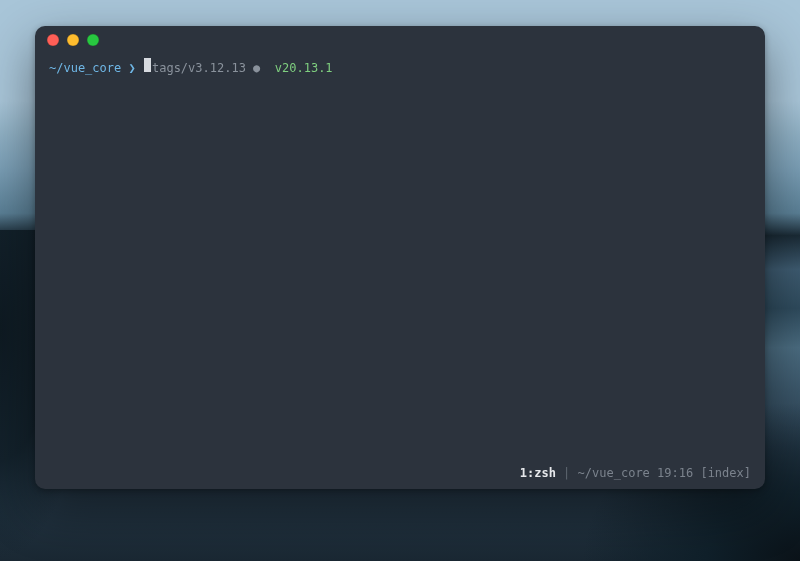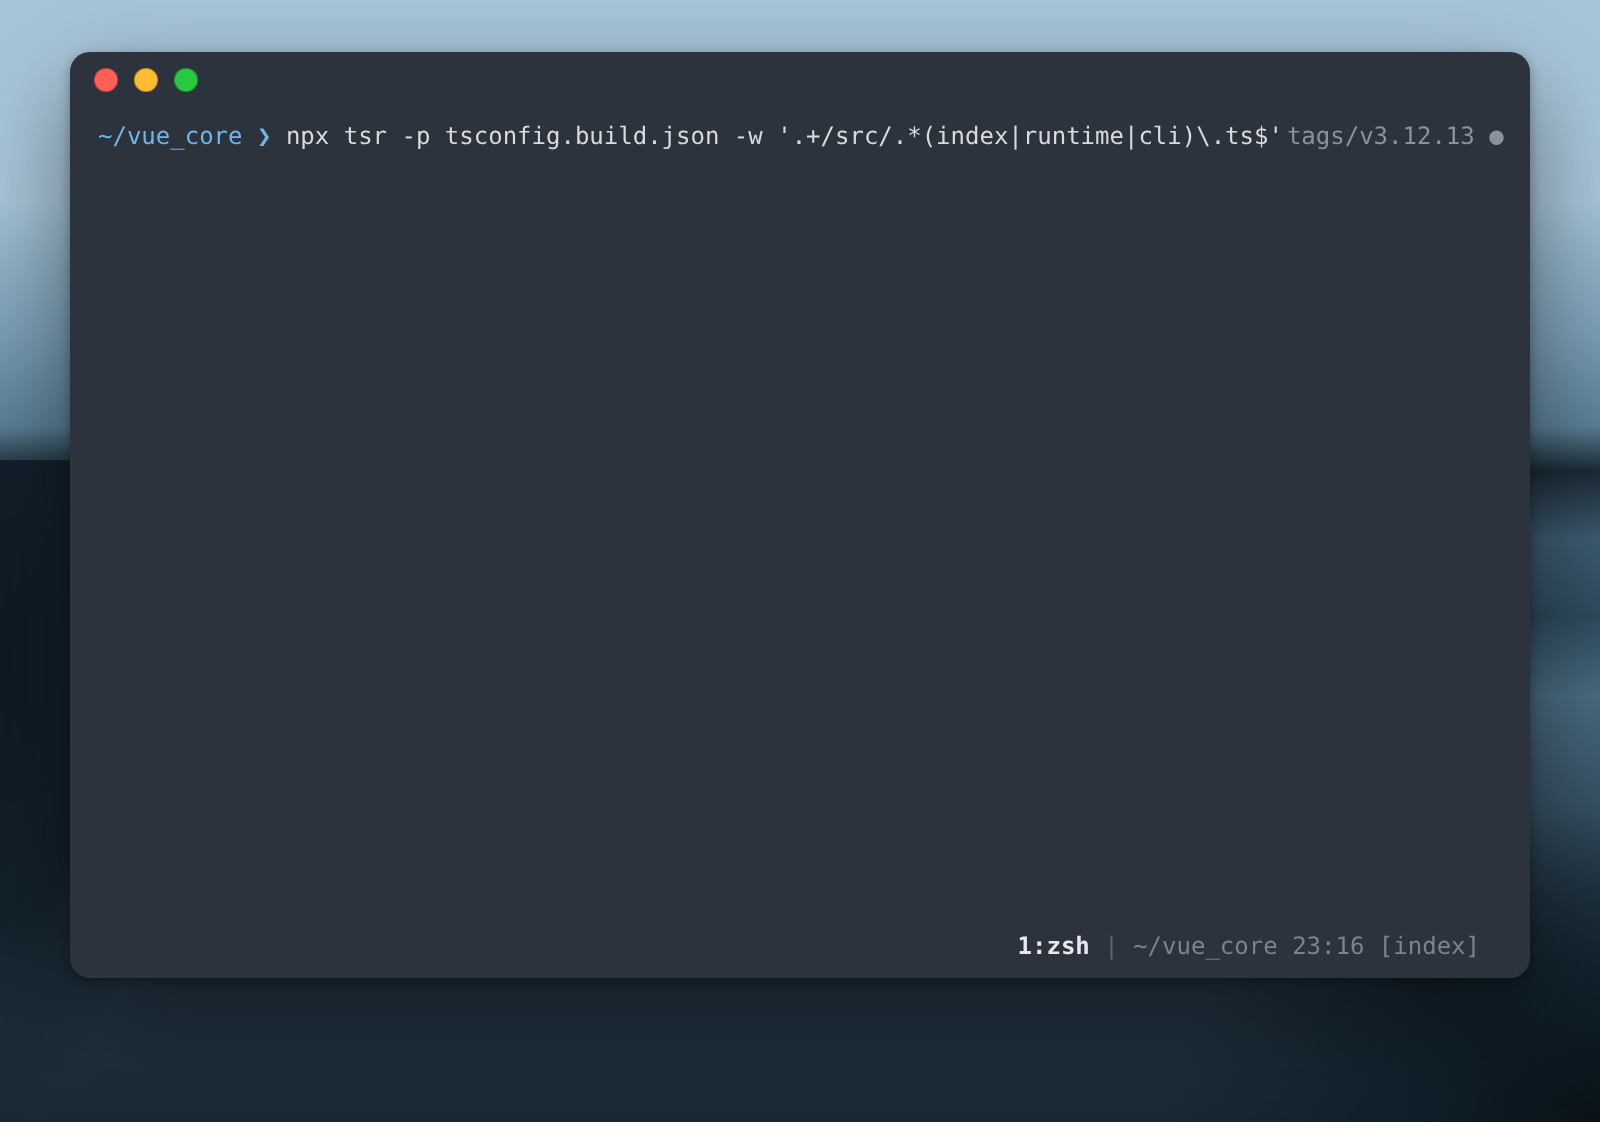--- a/index.html
+++ b/index.html
@@ -63,21 +63,21 @@
   .cursor {
     display: inline-block; width: 7px; height: 14px;
     background: #d7dbe0; vertical-align: -2px; margin: 0 1px;
   }
   .rprompt { color: #8a929c; }
   .rprompt .dot { color: #8a929c; }
   .rprompt .node { color: #7fcf7f; }
 
   .statusbar {
     height: 26px;
-    padding: 0 25px 6px 14px;
+    padding: 0 14px 6px 14px;
     display: flex; align-items: center; justify-content: flex-end;
     font-size: 12px;
     color: #7b838d;
     white-space: pre;
   }
   .status-session { color: #e6e8eb; font-weight: 600; }
   .status-sep { color: #5e6670; }
 </style>
 </head>
 <body>
@@ -89,22 +89,21 @@
   <div class="titlebar">
     <div class="traffic tl-close"></div>
     <div class="traffic tl-min"></div>
     <div class="traffic tl-max"></div>
   </div>
 
   <div class="term-body">
     <div class="prompt-line">
       <span class="cwd">~/vue_core</span><span> </span>
       <span class="caret">❯</span><span> </span>
-      <span class="cmd">npx tsr -p tsconfig.build.json -w '.+/src/.*(index|runtime|cli)\.ts$'</span>
       <span class="cursor"></span>
       <span class="rprompt"><span>tags/v3.12.13</span> <span class="dot">●</span>  <span class="node">v20.13.1</span></span>
     </div>
   </div>
 
   <div class="statusbar">
-    <span class="status-session">1:zsh</span><span class="status-sep"> | </span><span>~/vue_core</span><span> </span><span>23:16</span><span> </span><span>[index]</span>
+    <span class="status-session">1:zsh</span><span class="status-sep"> | </span><span>~/vue_core</span><span> </span><span>19:16</span><span> </span><span>[index]</span>
   </div>
 </div>
 
 </body></html>

